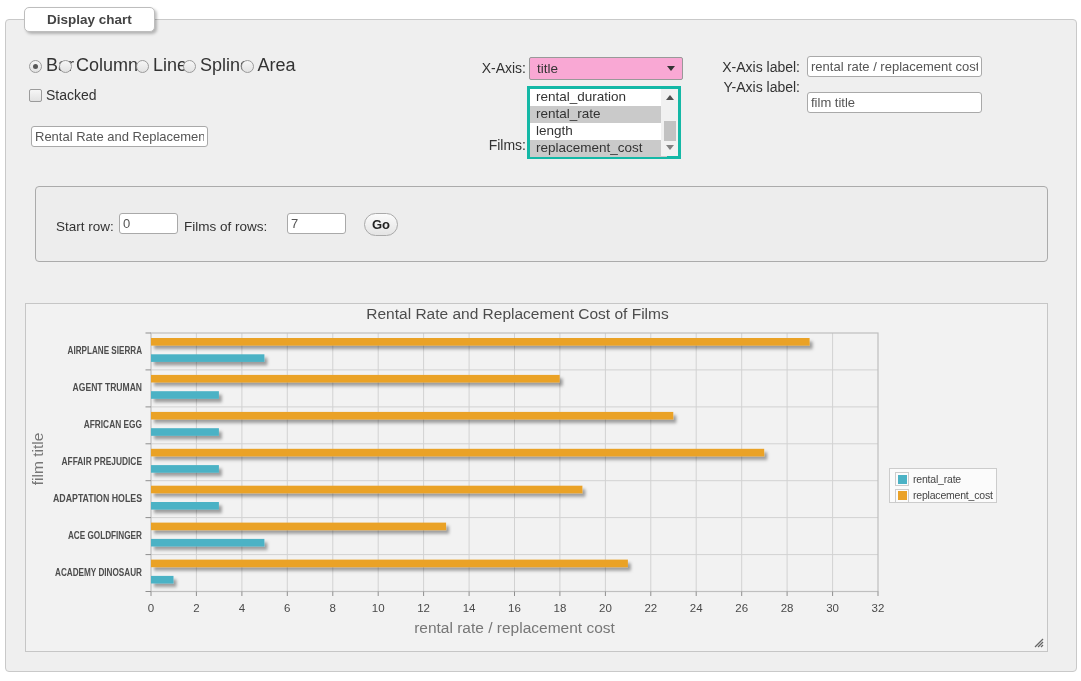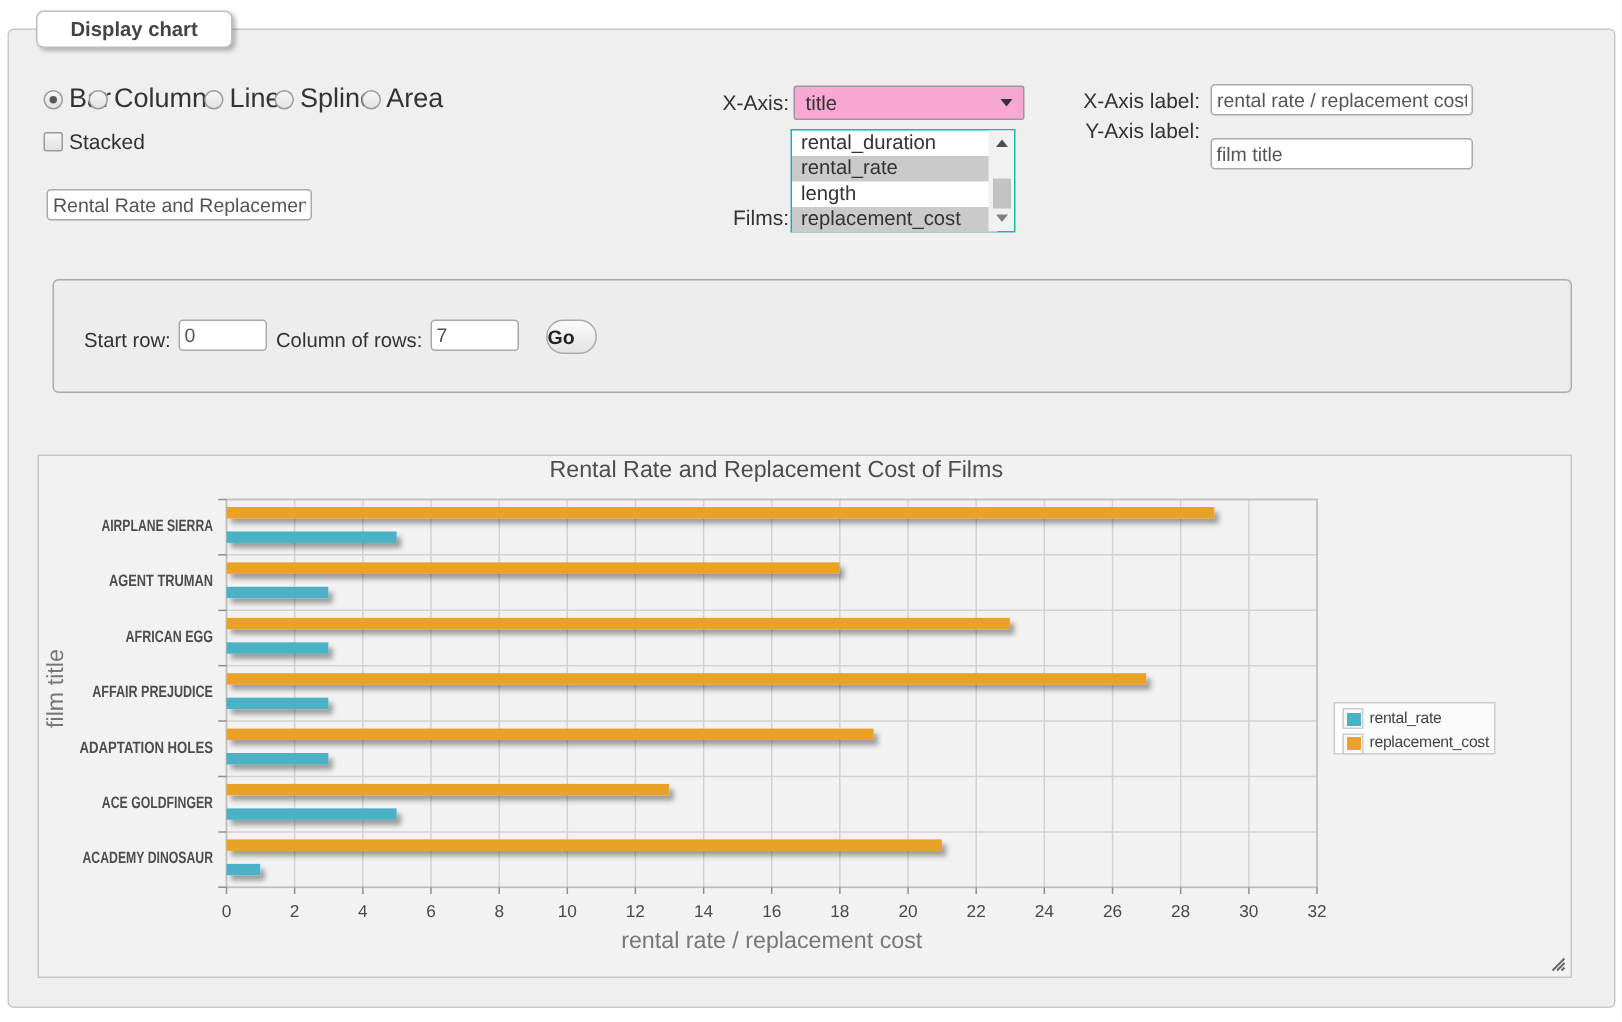--- a/index.html
+++ b/index.html
@@ -17,37 +17,37 @@
 input[type=text]{font-family:"Liberation Sans",sans-serif;font-size:13px;color:#555;border:1px solid #a9a9a9;border-radius:3px;background:#fff;padding:0 3px;height:19px;}
 #titleinput{left:31px;top:126px;width:169px;}
 .rowlbl{position:absolute;text-align:right;}
 #xaxislbl{left:426px;top:60px;width:100px;}
 #serieslbl{left:426px;top:137px;width:100px;}
 #xlabellbl{left:700px;top:59px;width:100px;}
 #ylabellbl{left:700px;top:79px;width:100px;}
 #xselect{left:529px;top:57px;width:152px;height:21px;background:#f9a8d4;border:1px solid #999;border-radius:2px;}
 #xselect .txt{position:absolute;left:7px;top:3px;font-size:13.5px;color:#333;}
 #xselect .arr{position:absolute;right:7px;top:8px;width:0;height:0;border-left:4px solid transparent;border-right:4px solid transparent;border-top:5px solid #333;}
-#serieslist{left:527px;top:86px;width:148px;height:67px;background:#fff;border:1px solid #14b8a6;}
+#serieslist{left:527px;top:86px;width:148px;height:67px;background:#fff;border:3px solid #14b8a6;}
 #serieslist .opt{position:absolute;left:0;width:131px;height:17px;font-size:13.5px;color:#333;padding-left:6px;white-space:nowrap;overflow:hidden;}
 #serieslist .sel{background:#cacaca;}
 #sbar{position:absolute;right:0;top:0;width:17px;height:67px;background:#f1f1f1;}
 .sarr{position:absolute;left:4.5px;width:0;height:0;border-left:4px solid transparent;border-right:4px solid transparent;}
 #sbar .up{top:6px;border-bottom:5px solid #505050;}
 #sbar .dn{bottom:6px;border-top:5px solid #808080;}
 #sbar .thumb{position:absolute;left:2.5px;top:32px;width:12px;height:20px;background:#c2c2c2;}
 #xlabelinput{left:807px;top:56px;width:167px;}
 #ylabelinput{left:807px;top:92px;width:167px;}
 #panel{left:35px;top:186px;width:1011px;height:74px;background:#ededed;border:1px solid #ababab;border-radius:4px;}
 #panel .lbl{position:absolute;font-size:13.5px;color:#333;}
 #startlbl{left:20px;top:31.5px;}
 #startinput{position:absolute;left:83px;top:26px;width:51px;}
 #numlbl{left:148px;top:31.5px;}
 #numinput{position:absolute;left:251px;top:26px;width:51px;}
-#gobtn{position:absolute;left:328px;top:26px;width:32px;height:21px;border:1px solid #aaa;border-radius:12px;background:linear-gradient(#fbfbfb,#e4e4e4);text-align:left;font-size:13px;font-weight:bold;color:#222;line-height:21px;}
+#gobtn{position:absolute;left:328px;top:26px;width:32px;height:21px;border:1px solid #aaa;border-radius:12px;background:linear-gradient(#fbfbfb,#e4e4e4);text-align:center;font-size:13px;font-weight:bold;color:#222;line-height:21px;}
 #chartbox{left:25px;top:303px;width:1021px;height:347px;background:#f2f2f2;border:1px solid #c6c6c6;}
 #charttitle{position:absolute;left:0;top:1px;width:983px;text-align:center;font-size:15.5px;color:#4d4d4d;}
 #ytitle{position:absolute;left:-63px;top:146px;width:150px;text-align:center;font-size:15.5px;color:#777;transform:rotate(-90deg);}
 #xtitle{position:absolute;left:0;top:315px;width:977px;text-align:center;font-size:15.5px;color:#777;}
 #jlegend{position:absolute;left:863px;top:164px;width:106px;height:33px;background:#fbfbfb;border:1px solid #ccc;}
 #jlegend .sw{position:absolute;left:5px;width:9px;height:9px;padding:1.5px;border:1px solid #ccc;background-clip:content-box;}
 #jlegend .t{position:absolute;left:23px;font-size:10.5px;letter-spacing:-0.2px;color:#444;white-space:nowrap;}
 #rsz{position:absolute;right:3px;bottom:3px;width:10px;height:10px;}
 </style></head><body>
 <div class="abs" id="fieldset"></div>
@@ -78,21 +78,21 @@
       <span class="sarr up"></span>
       <span class="sarr dn"></span>
       <span class="thumb"></span>
     </div>
 </div>
 <input class="abs" type="text" id="xlabelinput" value="rental rate / replacement cost" style="">
 <input class="abs" type="text" id="ylabelinput" value="film title" style="">
 <div class="abs" id="panel">
 <span class="lbl" id="startlbl">Start row:</span>
 <input type="text" id="startinput" value="0" style="">
-<span class="lbl" id="numlbl">Column of rows:</span>
+<span class="lbl" id="numlbl">Films of rows:</span>
 <input type="text" id="numinput" value="7" style="">
 <div id="gobtn">Go</div>
 </div>
 <div class="abs" id="chartbox">
 <div id="charttitle">Rental Rate and Replacement Cost of Films</div>
 <div id="ytitle">film title</div>
 <div id="xtitle">rental rate / replacement cost</div>
 <svg width="1021" height="347" style="position:absolute;left:0;top:0">
 <defs>
         <filter id="bsh" x="-10%" y="-60%" width="130%" height="260%">

